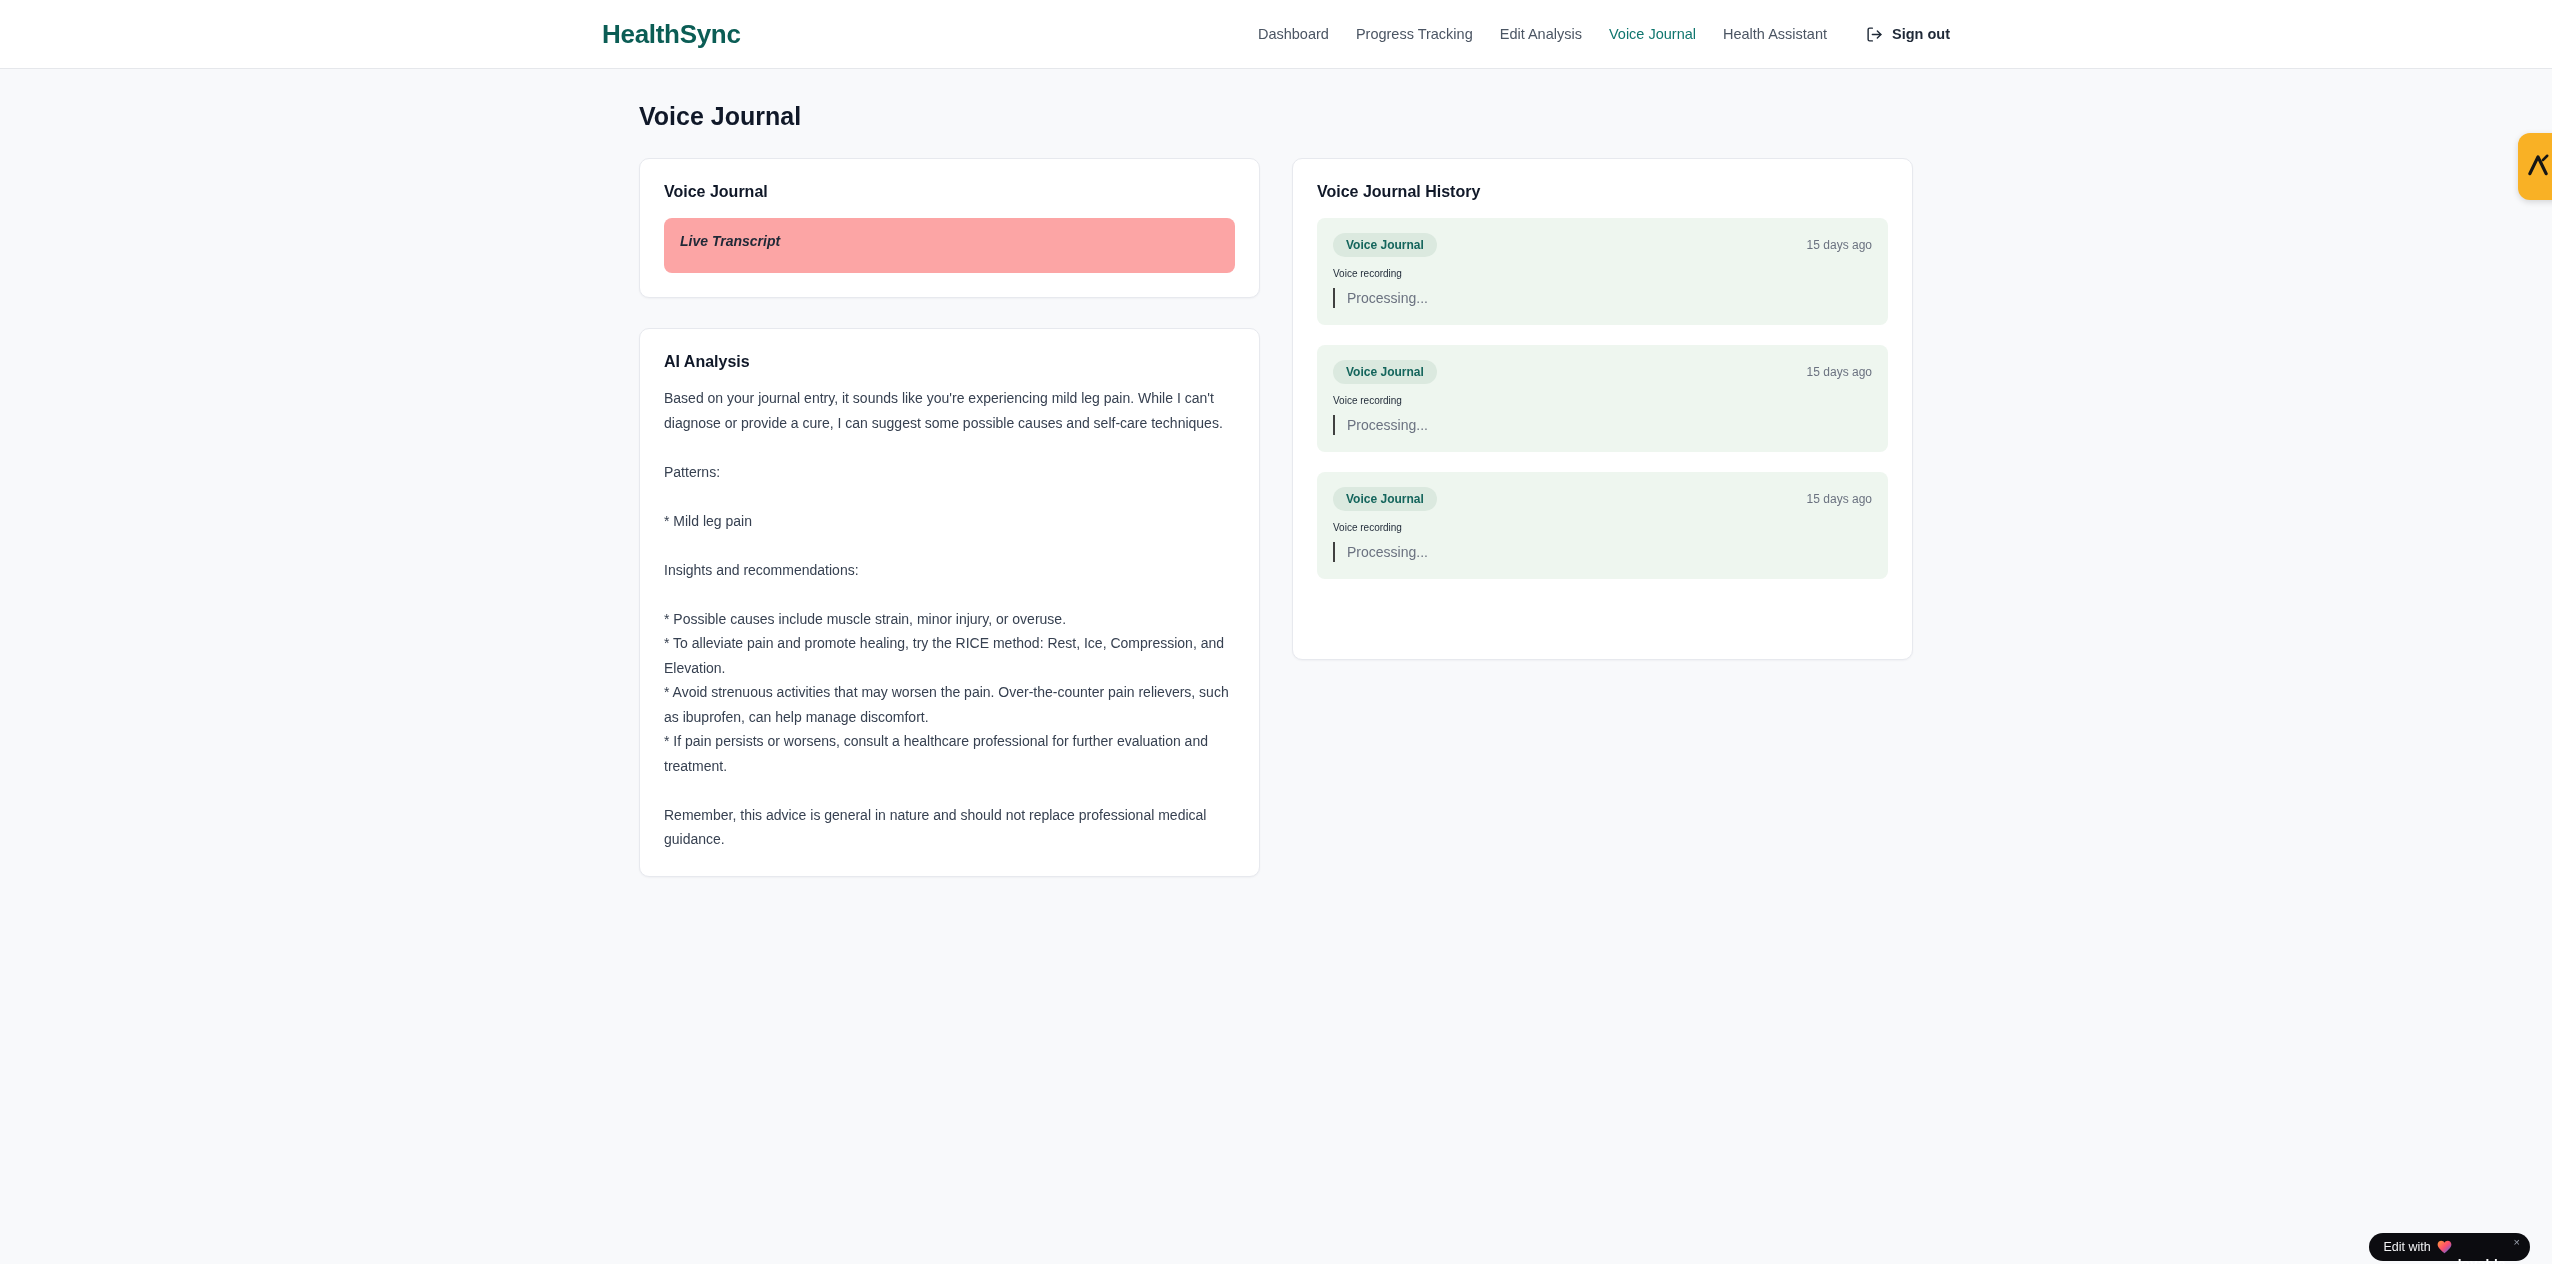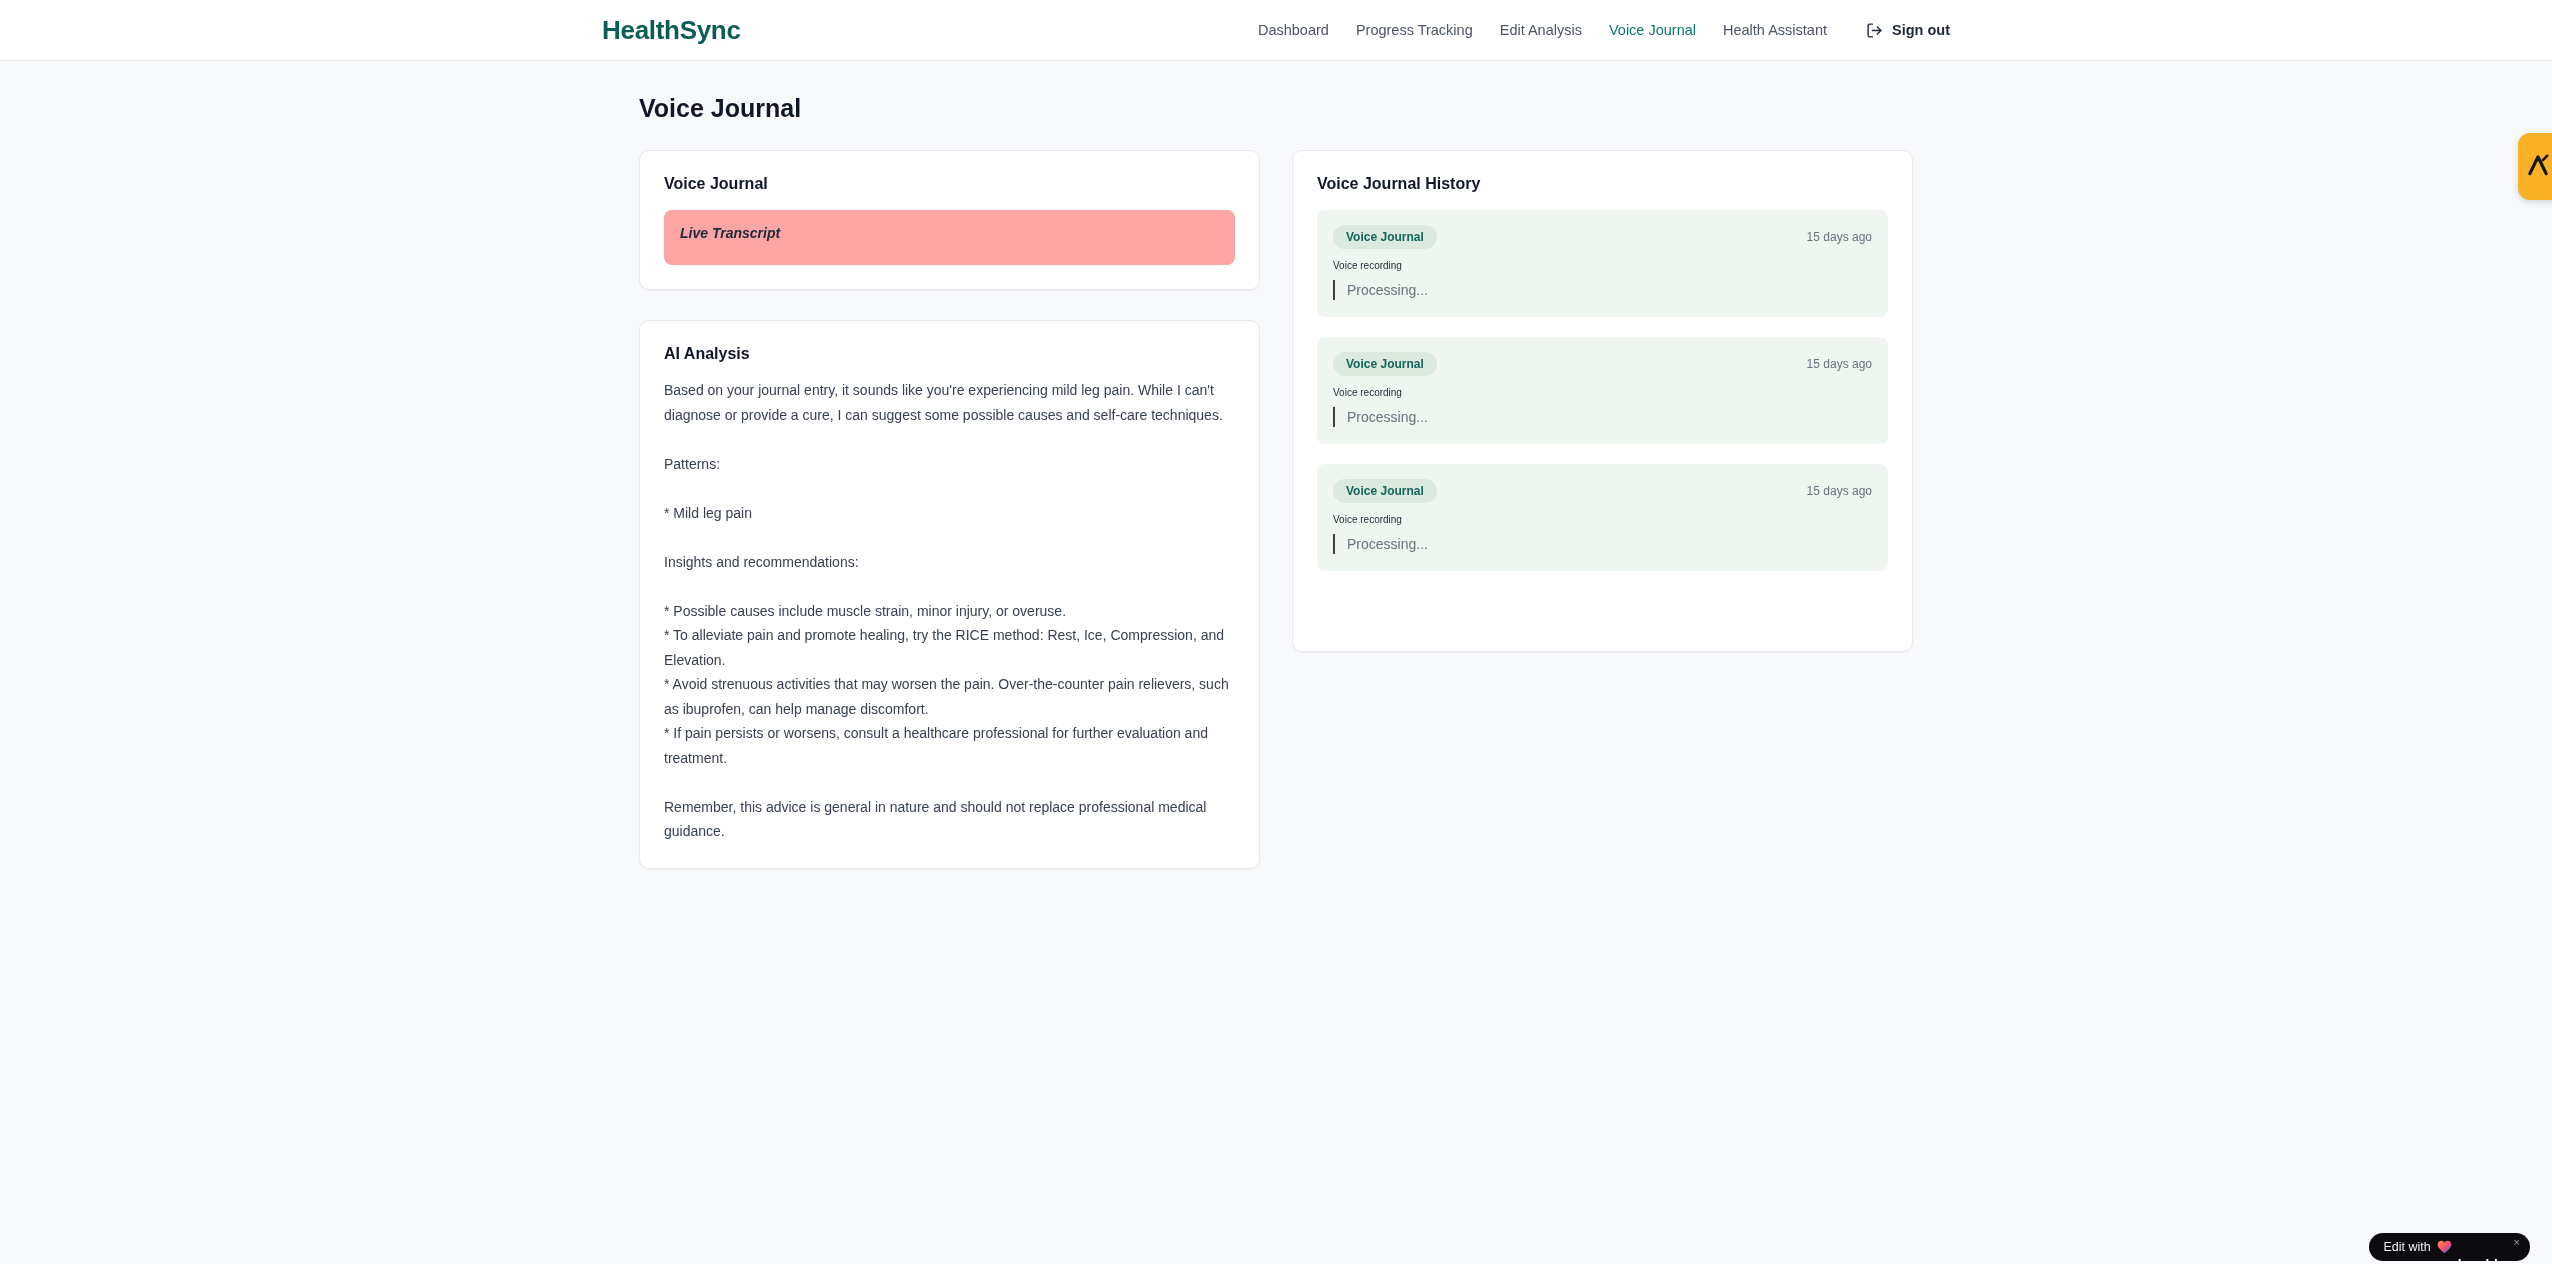--- a/index.html
+++ b/index.html
@@ -8,21 +8,21 @@
     font-family: "Liberation Sans", sans-serif;
     background: #f8f9fb;
     color: #111827;
     position: relative;
   }
 
   
   header {
     background: #ffffff;
     border-bottom: 1px solid #e5e7eb;
-    height: 61px;
+    height: 69px;
     display: flex;
     align-items: center;
   }
   .header-inner {
     width: 1348px;
     margin: 0 auto;
     display: flex;
     align-items: center;
     justify-content: space-between;
   }

